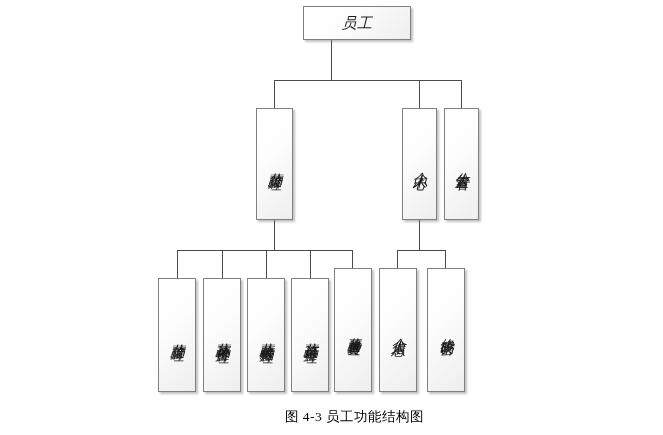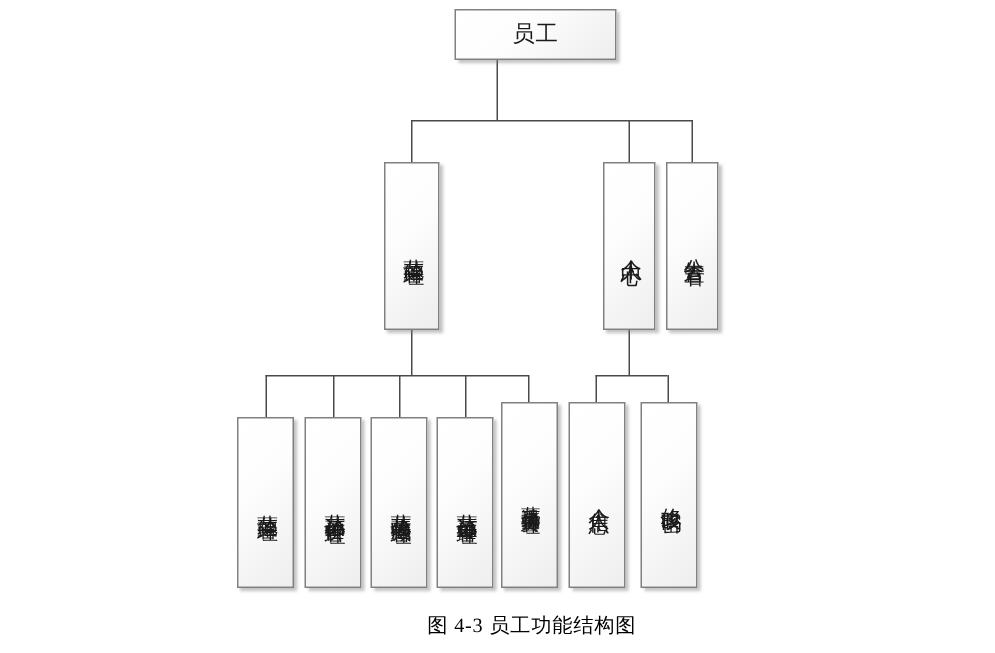--- a/index.html
+++ b/index.html
@@ -29,20 +29,21 @@
     align-items: center;
     justify-content: center;
     color: #1a1a1a;
     font-family: "Liberation Serif", "DejaVu Serif", serif;
   }
   .node .label {
     display: block;
     text-align: right;
     line-height: 1.12;
     letter-spacing: 0.5px;
+    font-style: italic;
   }
   
   .node.horiz .label {
     font-size: 15px;
     writing-mode: horizontal-tb;
   }
   
   .node.vert .label {
     font-size: 14px;
     writing-mode: vertical-rl;

